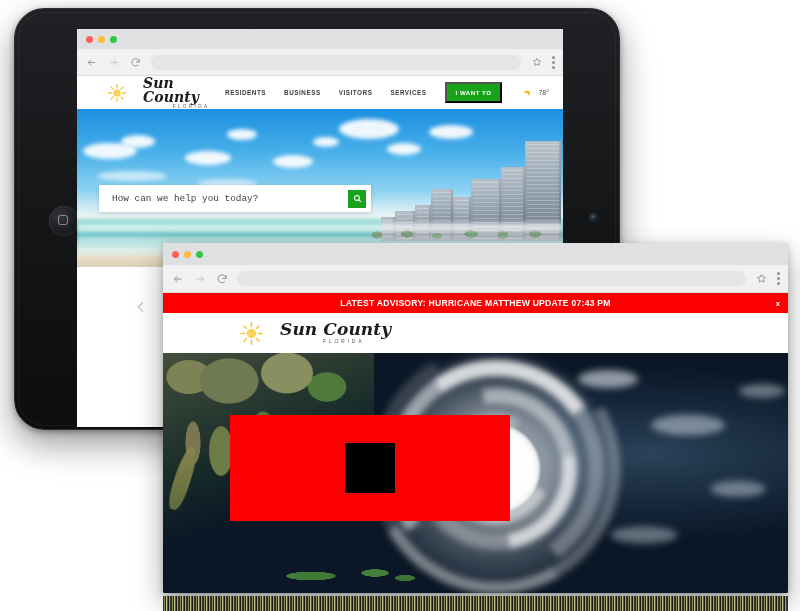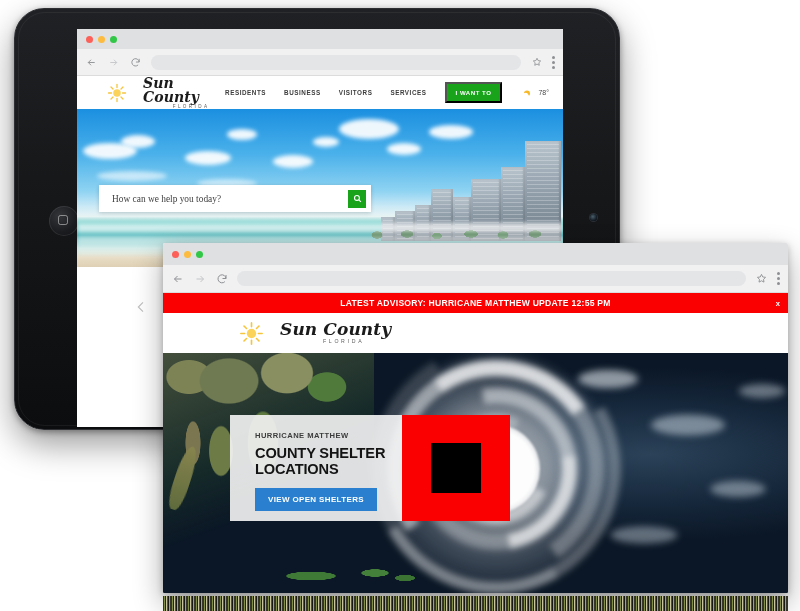--- a/index.html
+++ b/index.html
@@ -252,21 +252,21 @@
     box-shadow: 0 1px 4px rgba(0,0,0,.18);
     display: flex;
     align-items: center;
     padding-left: 11px;
     box-sizing: border-box;
   }
   .search-input {
     border: 0;
     outline: 0;
     flex: 1;
-    font-family: Liberation Serif, serif;
+    font-family: Liberation Mono, monospace;
     font-size: 9.4px;
     color: #3e3e3e;
     background: transparent;
   }
   .search-input::placeholder { color: #3e3e3e; }
   .search-btn {
     width: 18px; height: 18px;
     margin-right: 5px;
     background: #18a31b;
     display: flex; align-items: center; justify-content: center;
@@ -684,21 +684,21 @@
       </span>
       <span class="kebab">
           <i></i>
           <i></i>
           <i></i>
         </span>
     </span>
   </div>
 
   <div class="alert-bar">
-    <span class="alert-text">LATEST ADVISORY: HURRICANE MATTHEW UPDATE 12:55 PM</span>
+    <span class="alert-text">LATEST ADVISORY: HURRICANE MATTHEW UPDATE 07:43 PM</span>
     <span class="alert-close">x</span>
   </div>
 
   <div class="site-header2">
     <div class="logo">
       <span class="sun-mark">
         <svg width="25" height="25" viewBox="0 0 40 40">
           <g>
             <circle cx="20" cy="20" r="7.5" fill="#fbd25a"></circle>
             <g stroke="#f6c53c" stroke-width="2.6" stroke-linecap="round">
@@ -731,25 +731,20 @@
       <div class="storm-haze"></div>
       <div class="spiral-band" style="inset:16px;  border-width:16px; transform:rotate(10deg);"></div>
       <div class="spiral-band" style="inset:44px;  border-width:15px; transform:rotate(125deg); opacity:.9;"></div>
       <div class="spiral-band" style="inset:70px;  border-width:13px; transform:rotate(250deg); opacity:.95;"></div>
       <div class="spiral-band" style="inset:0px;   border-width:12px; transform:rotate(195deg); opacity:.55;"></div>
       <div class="eyewall"></div>
     </div>
     <div class="outer-clouds"></div>
 
     <div class="promo-card">
-      <div class="promo-left">
-        <div class="promo-eyebrow">HURRICANE MATTHEW</div>
-        <div class="promo-title">COUNTY SHELTER LOCATIONS</div>
-        <button class="promo-btn">VIEW OPEN SHELTERS</button>
-      </div>
       <div class="promo-right">
         <div class="promo-swatch"></div>
       </div>
     </div>
   </div>
 
 </div>
 
 <div class="strip-noise"></div>
 

